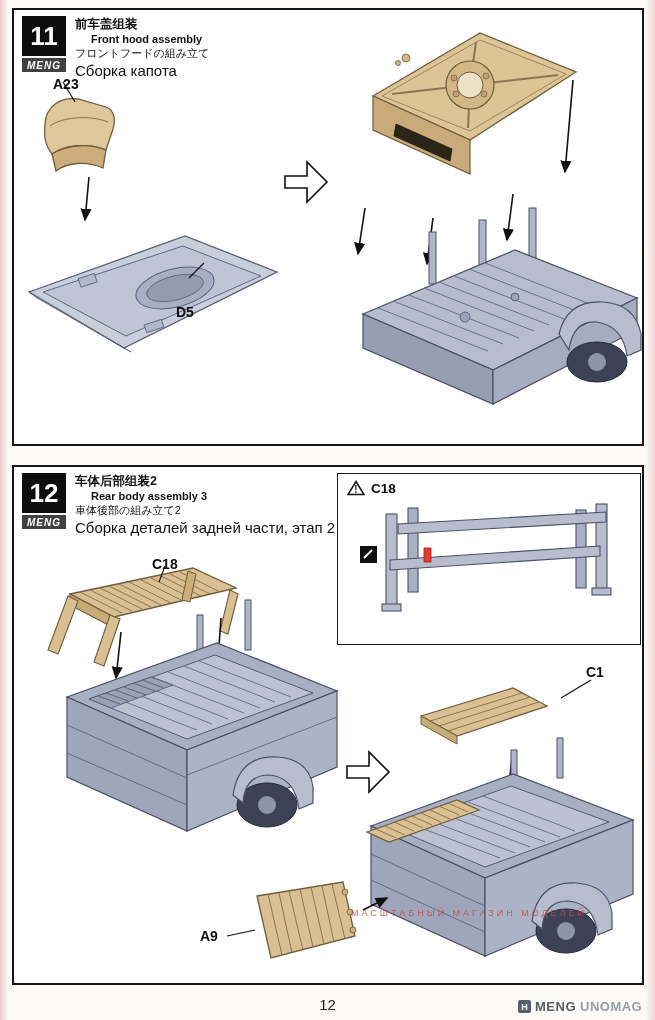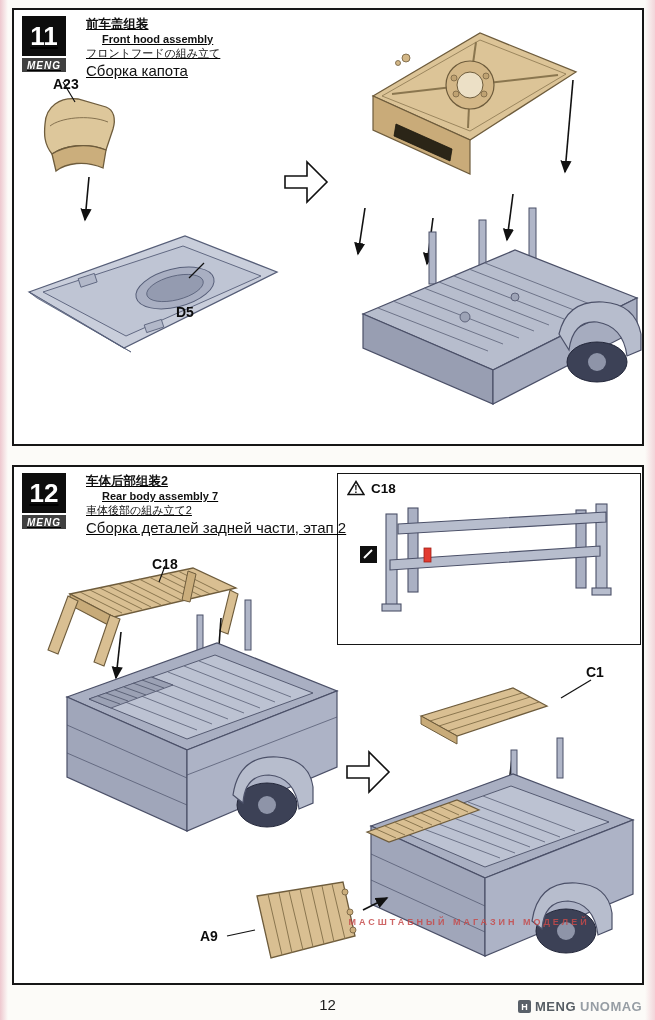--- a/index.html
+++ b/index.html
@@ -11,21 +11,21 @@
   .scan-edge { position:absolute; top:0; height:100%; z-index:8; pointer-events:none; }
   .scan-edge.left  { left:0;  width:8px;  background:linear-gradient(to right, rgba(226,158,173,0.55), rgba(226,158,173,0)); }
   .scan-edge.right { right:0; width:10px; background:linear-gradient(to left,  rgba(233,176,188,0.5),  rgba(233,176,188,0)); }
 
   .panel { position:absolute; border:2px solid #161616; background:#ffffff; z-index:0; }
   .panel-1 { left:12px; top:8px;   width:632px; height:438px; }
   .panel-2 { left:12px; top:465px; width:632px; height:520px; }
 
   svg.illu { position:absolute; z-index:1; }
 
-  .step-header { position:absolute; display:flex; gap:20px; z-index:3;text-decoration:underline; }
+  .step-header { position:absolute; display:flex; gap:9px; z-index:3; }
   .step-badge { display:flex; flex-direction:column; gap:2px; }
   .step-num {
     width:44px; height:40px; background:#0d0d0d; color:#fff;
     font-size:26px; font-weight:bold; display:flex; align-items:center; justify-content:center;
   }
   .step-brand {
     width:44px; height:14px; background:#404040; color:#fff;
     font-size:10px; font-weight:bold; font-style:italic; letter-spacing:1px;
     display:flex; align-items:center; justify-content:center;
   }
@@ -43,21 +43,21 @@
   }
   .inset-head { display:flex; align-items:center; gap:6px; padding:6px 0 0 9px; }
   .inset-label { font-size:13.5px; font-weight:bold; color:#0c0c0c; }
 
   .watermark { position:absolute; left:290px; top:906px; width:358px; text-align:center; z-index:6; pointer-events:none; }
   .wm-title {
     font-family:"Liberation Serif", serif; font-size:44px; font-weight:bold; letter-spacing:1px;
     color:rgba(235,160,160,0.45); -webkit-text-stroke:2.2px rgba(198,64,64,0.78);
     text-shadow:0 0 1px rgba(198,64,64,0.4); line-height:1;
   }
-  .wm-sub { margin-top:11px; font-size:9px; letter-spacing:3px; color:rgba(198,74,74,0.85); font-weight:bold; }
+  .wm-sub { margin-top:2px; font-size:9px; letter-spacing:3px; color:rgba(198,74,74,0.85); font-weight:normal; }
 
   .page-num { position:absolute; left:0; top:996px; width:100%; text-align:center; font-size:15px; color:#1d1d1d; z-index:3; }
 
   .hs-logo { position:absolute; left:518px; top:999px; display:flex; align-items:center; gap:4px; z-index:7; }
   .hs-icon {
     width:13px; height:13px; background:#596069; border-radius:2px; color:#fff;
     font-size:9px; font-weight:bold; display:flex; align-items:center; justify-content:center;
   }
   .hs-primary   { font-size:13px; font-weight:bold; color:#565d64; letter-spacing:0.5px; }
   .hs-secondary { font-size:13px; font-weight:bold; color:#969da4; letter-spacing:0.5px; }
@@ -169,21 +169,21 @@
 
   <div class="panel panel-2"></div>
 
   <div class="step-header" style="left:22px; top:473px;">
     <div class="step-badge">
       <div class="step-num">12</div>
       <div class="step-brand">MENG</div>
     </div>
     <div class="step-titles">
       <div class="t-zh">车体后部组装2</div>
-      <div class="t-en">Rear body assembly 7</div>
+      <div class="t-en">Rear body assembly 3</div>
       <div class="t-ja">車体後部の組み立て2</div>
       <div class="t-ru">Сборка деталей задней части, этап 2</div>
     </div>
   </div>
 
   <div class="inset-box">
     <div class="inset-head">
       <svg width="18" height="16" viewBox="0 0 18 16">
         <polygon points="9,1.5 17,14.5 1,14.5" fill="#fff" stroke="#111" stroke-width="1.5"></polygon>
         <text x="9" y="12.5" font-size="10" font-weight="bold" font-family="Liberation Sans, sans-serif" text-anchor="middle" fill="#111">!</text>

